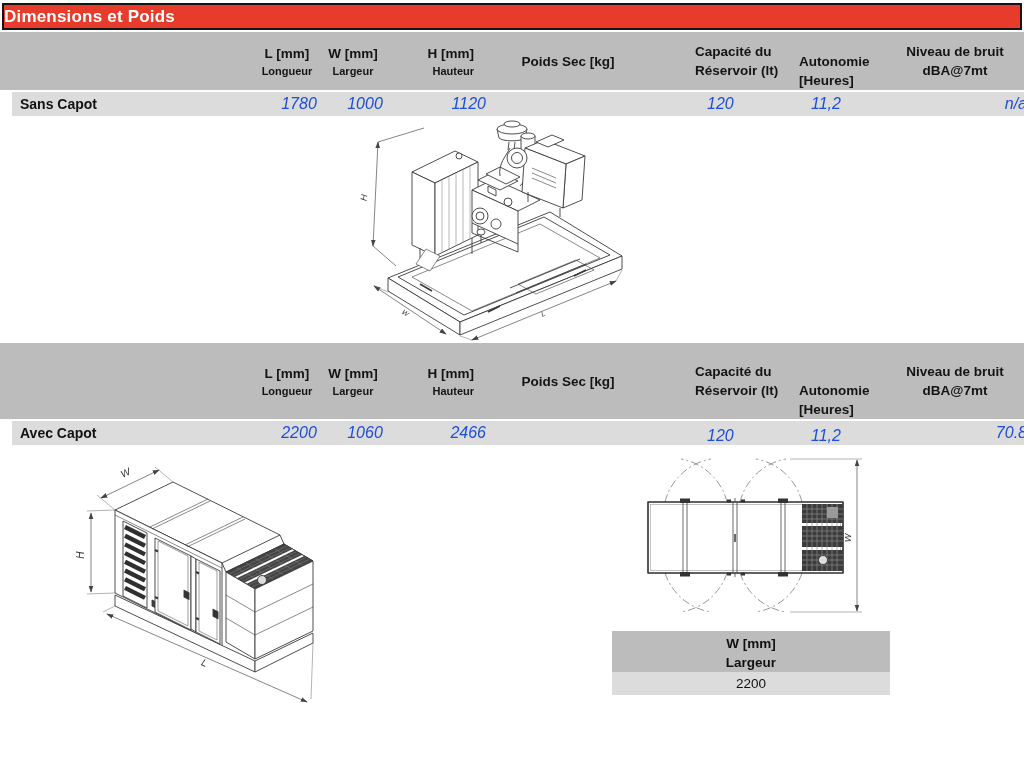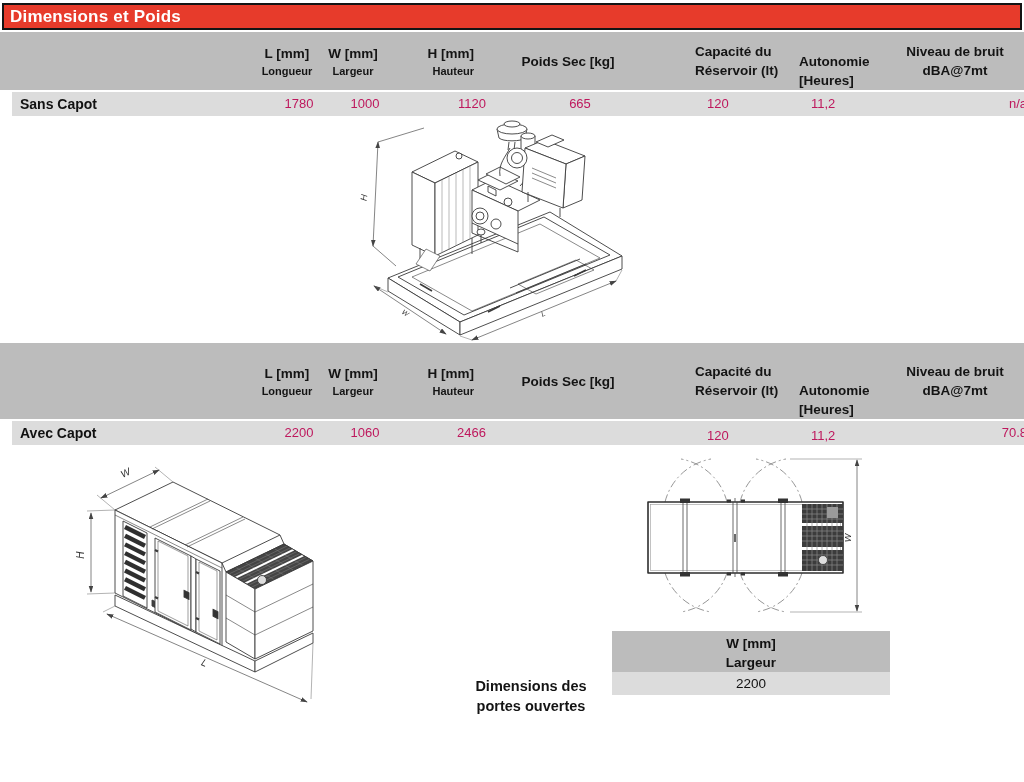--- a/index.html
+++ b/index.html
@@ -3,34 +3,34 @@
 <meta charset="utf-8">
 <style>
   html,body { margin:0; padding:0; background:#fff; }
   body { font-family:"Liberation Sans", sans-serif; color:#111; }
   .page { position:relative; width:1024px; height:782px; background:#fff; overflow:hidden; }
 
   
   .banner { position:absolute; left:2px; top:3px; width:1016px; height:23px;
             background:var(--banner-red,#e73b2b); border:2px solid #141414; }
   .banner-title { color:#fff; font-weight:bold; font-size:17px; line-height:23px;
-                  padding-left:6px; letter-spacing:.2px; }
+                  letter-spacing:.2px; }
 
   
   .hband { position:absolute; left:0; width:1024px; background:var(--header-grey,#bcbcbc); }
   .hband.t1 { top:32px;  height:58px; }
   .hband.t2 { top:343px; height:76px; }
   .rband { position:absolute; left:0; width:1024px; height:24px; background:var(--row-grey,#dcdcdc);margin-left:12px; }
   .rband.r1 { top:92px; }
   .rband.r2 { top:421px;padding-left:12px; }
 
   .hcell { position:absolute; top:0; height:100%; display:flex; flex-direction:column;
            justify-content:center; font-weight:bold; font-size:13.5px; line-height:19px; color:#141414; }
   .hcell.small2 .l2 { font-size:11px; line-height:16px; }
-  .vcell { position:absolute; top:0; height:100%; line-height:24px; font-size:13px; color:#be185d; }
+  .vcell { position:absolute; top:0; height:100%; line-height:24px; font-size:16px; color:#1d4ed8;font-style:italic; }
   .vcell.vshift { transform:translateY(3px); }
   .rlabel { position:absolute; left:8px; top:0; line-height:24px; font-weight:bold; font-size:14px; }
 
   
   .cL { left:250px; width:74px;  text-align:center; }
   .cW { left:320px; width:66px;  text-align:center; }
   .cH { left:390px; width:84px;  text-align:right; }
   .cP { left:486px; width:164px; text-align:center; }
   .cC { left:695px; width:112px; text-align:left; }
   .cA { left:799px; width:92px;  text-align:left;justify-content:flex-end; }
@@ -90,21 +90,20 @@
       <div class="l1">Niveau de bruit</div>
       <div class="l2">dBA@7mt</div>
     </div>
   </div>
 
   <div class="rband r1">
     <div class="rlabel">Sans Capot</div>
     <div class="vcell cL">1780</div>
     <div class="vcell cW">1000</div>
     <div class="vcell cH">1120</div>
-    <div class="vcell cP">665</div>
     <div class="vcell cC">120</div>
     <div class="vcell cA">11,2</div>
     <div class="vcell cN">n/a</div>
   </div>
 
   <svg class="drawA" width="290" height="228" viewBox="0 0 290 228">
     <defs>
       <marker id="arA" markerWidth="9" markerHeight="7" refX="8" refY="3" orient="auto-start-reverse">
         <path d="M0,0 L9,3 L0,6 Z" fill="#444"></path>
       </marker>
@@ -402,18 +401,14 @@
     </g>
     <text x="236" y="86" font-size="9" text-anchor="middle" transform="rotate(-90 236 86)">W</text>
   </svg>
 
   <div class="sdt-h">
     <div>W [mm]</div>
     <div>Largeur</div>
   </div>
   <div class="sdt-v">2200</div>
 
-  <div class="caption">
-    <div>Dimensions des</div>
-    <div>portes ouvertes</div>
-  </div>
 
 </div>
 
 </body></html>

